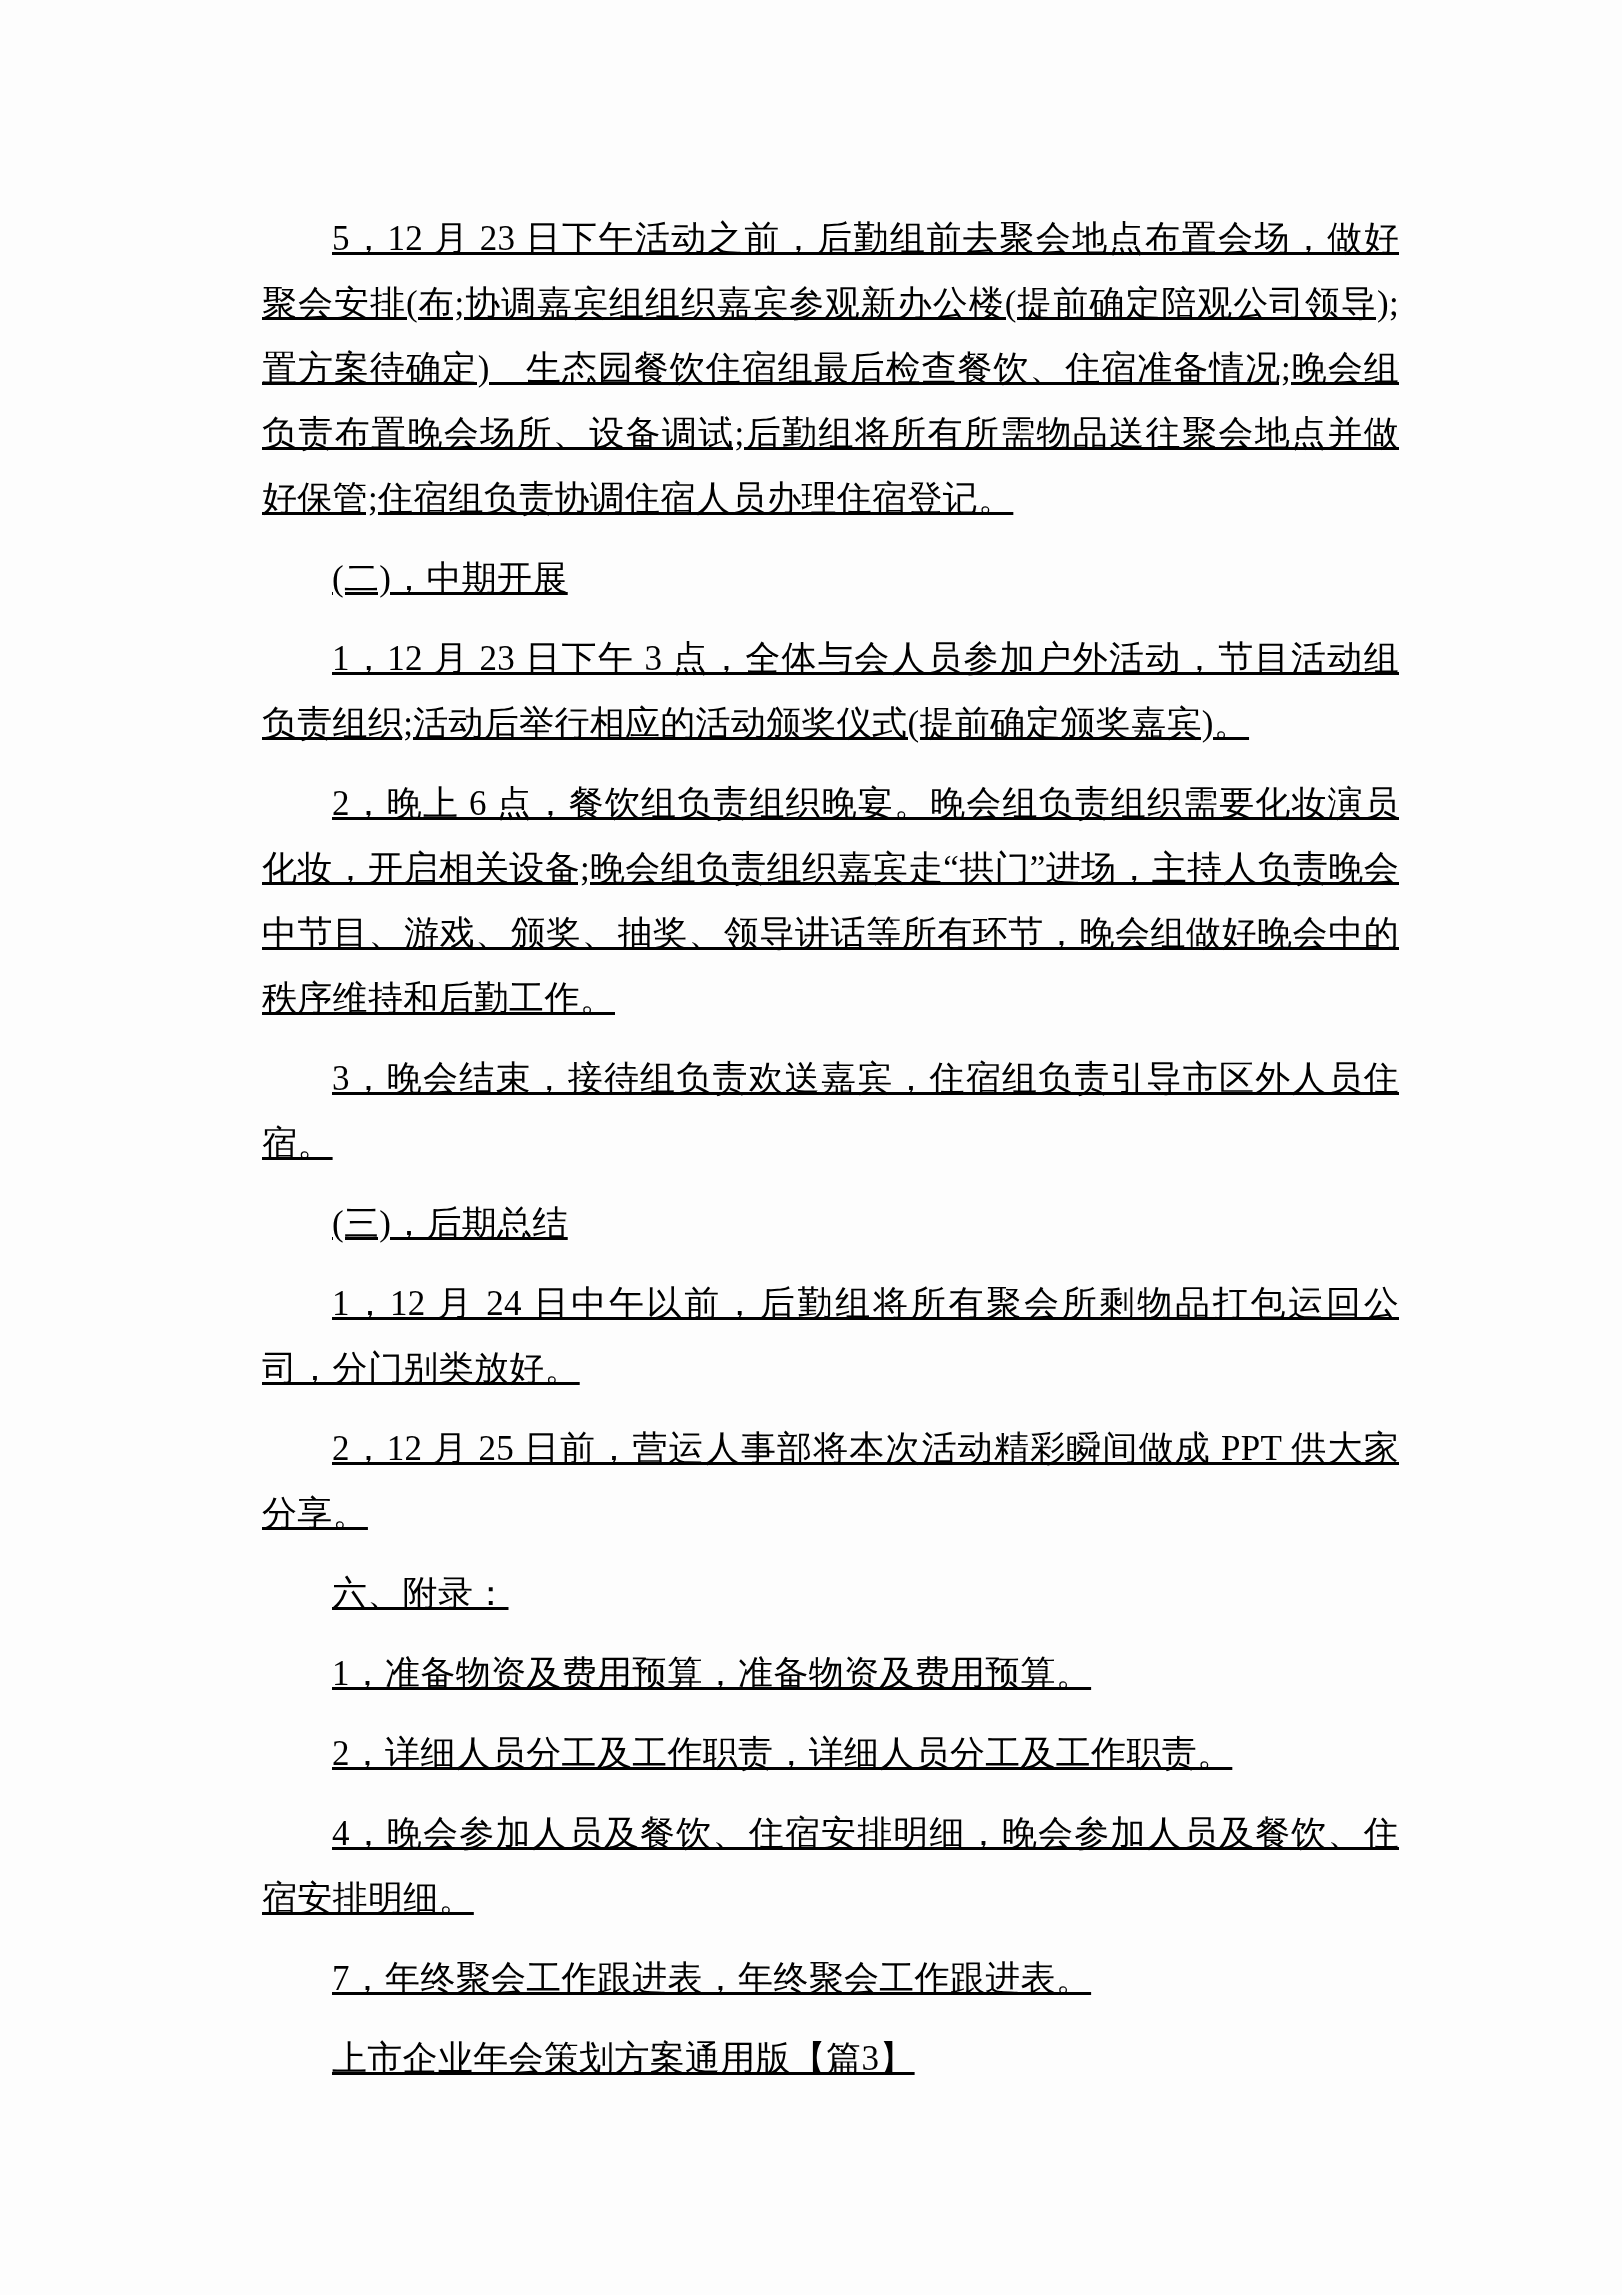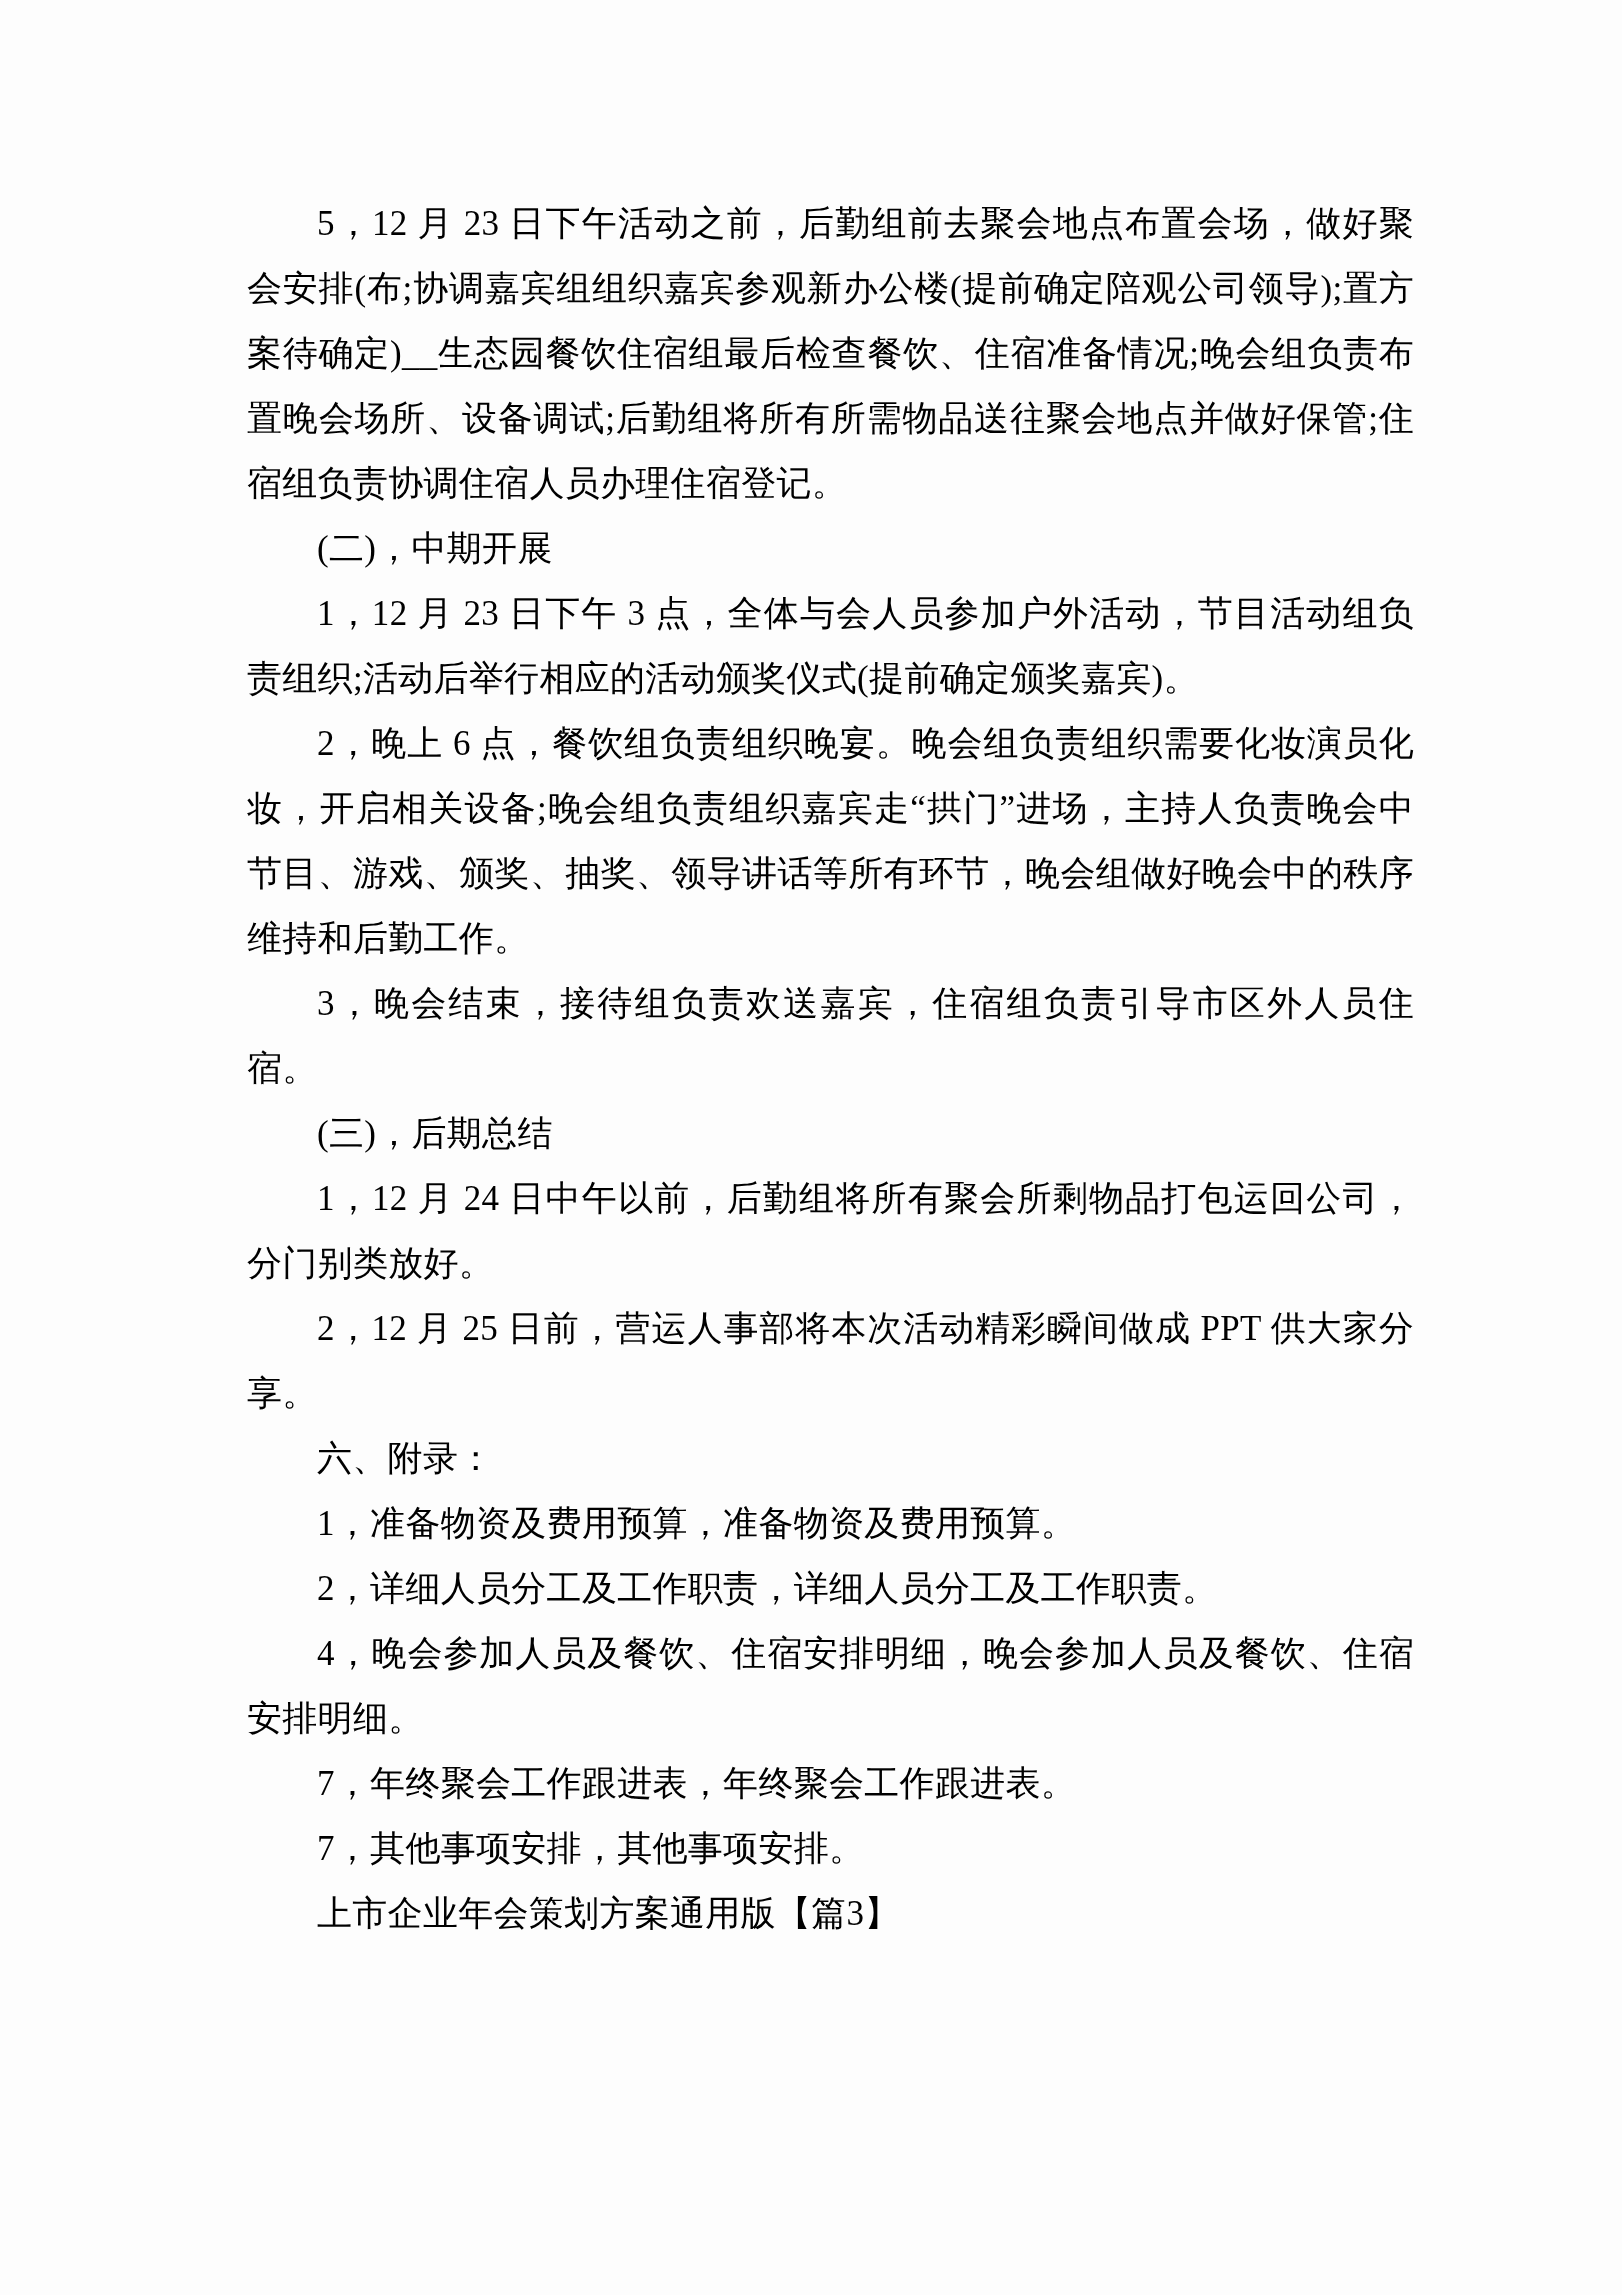--- a/index.html
+++ b/index.html
@@ -27,41 +27,41 @@
     top: 191px;
     width: 1167px;
     font-family: "Liberation Serif", "DejaVu Serif", serif;
     font-size: 35px;
     line-height: 65px;
     color: #000000;
     text-align: justify;
     letter-spacing: 0.3px;
   }
   .doc-content p {
-    margin: 0;
+    margin: 15px;
     padding: 0;
     text-indent: 2em;
     word-break: break-all;
+    text-decoration: underline;
   }
 </style>
 </head>
 <body>
 
 <div class="page">
   <div class="doc-content">
     <p>5，12 月 23 日下午活动之前，后勤组前去聚会地点布置会场，做好聚会安排(布;协调嘉宾组组织嘉宾参观新办公楼(提前确定陪观公司领导);置方案待确定)__生态园餐饮住宿组最后检查餐饮、住宿准备情况;晚会组负责布置晚会场所、设备调试;后勤组将所有所需物品送往聚会地点并做好保管;住宿组负责协调住宿人员办理住宿登记。</p>
     <p>(二)，中期开展</p>
     <p>1，12 月 23 日下午 3 点，全体与会人员参加户外活动，节目活动组负责组织;活动后举行相应的活动颁奖仪式(提前确定颁奖嘉宾)。</p>
     <p>2，晚上 6 点，餐饮组负责组织晚宴。晚会组负责组织需要化妆演员化妆，开启相关设备;晚会组负责组织嘉宾走“拱门”进场，主持人负责晚会中节目、游戏、颁奖、抽奖、领导讲话等所有环节，晚会组做好晚会中的秩序维持和后勤工作。</p>
     <p>3，晚会结束，接待组负责欢送嘉宾，住宿组负责引导市区外人员住宿。</p>
     <p>(三)，后期总结</p>
     <p>1，12 月 24 日中午以前，后勤组将所有聚会所剩物品打包运回公司，分门别类放好。</p>
     <p>2，12 月 25 日前，营运人事部将本次活动精彩瞬间做成 PPT 供大家分享。</p>
     <p>六、附录：</p>
     <p>1，准备物资及费用预算，准备物资及费用预算。</p>
     <p>2，详细人员分工及工作职责，详细人员分工及工作职责。</p>
     <p>4，晚会参加人员及餐饮、住宿安排明细，晚会参加人员及餐饮、住宿安排明细。</p>
     <p>7，年终聚会工作跟进表，年终聚会工作跟进表。</p>
-    <p>7，其他事项安排，其他事项安排。</p>
     <p>上市企业年会策划方案通用版【篇3】</p>
   </div>
 </div>
 
 
 </body></html>

